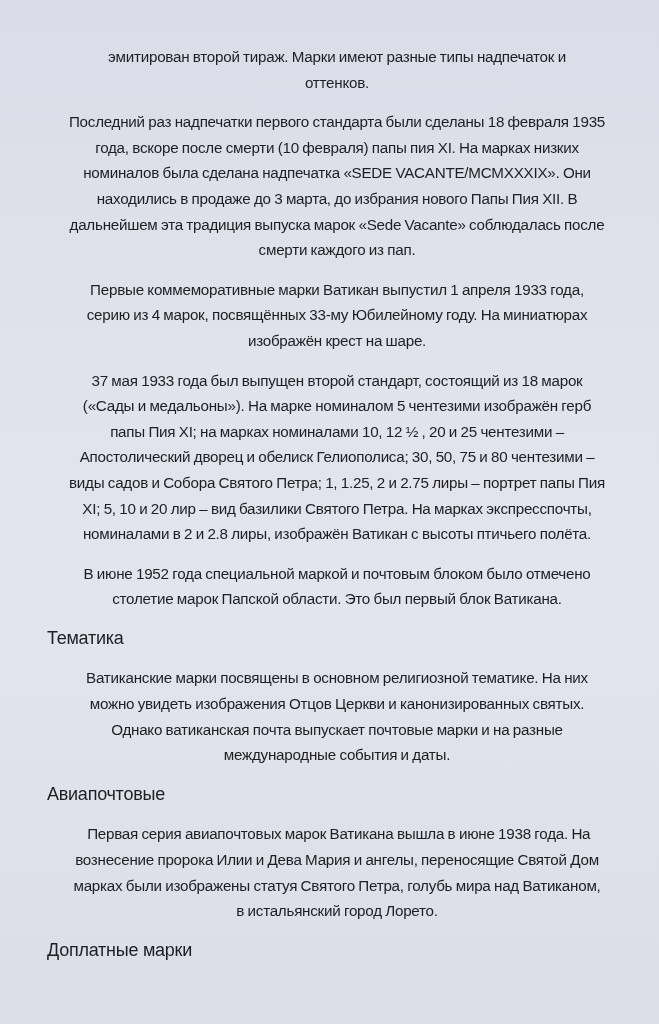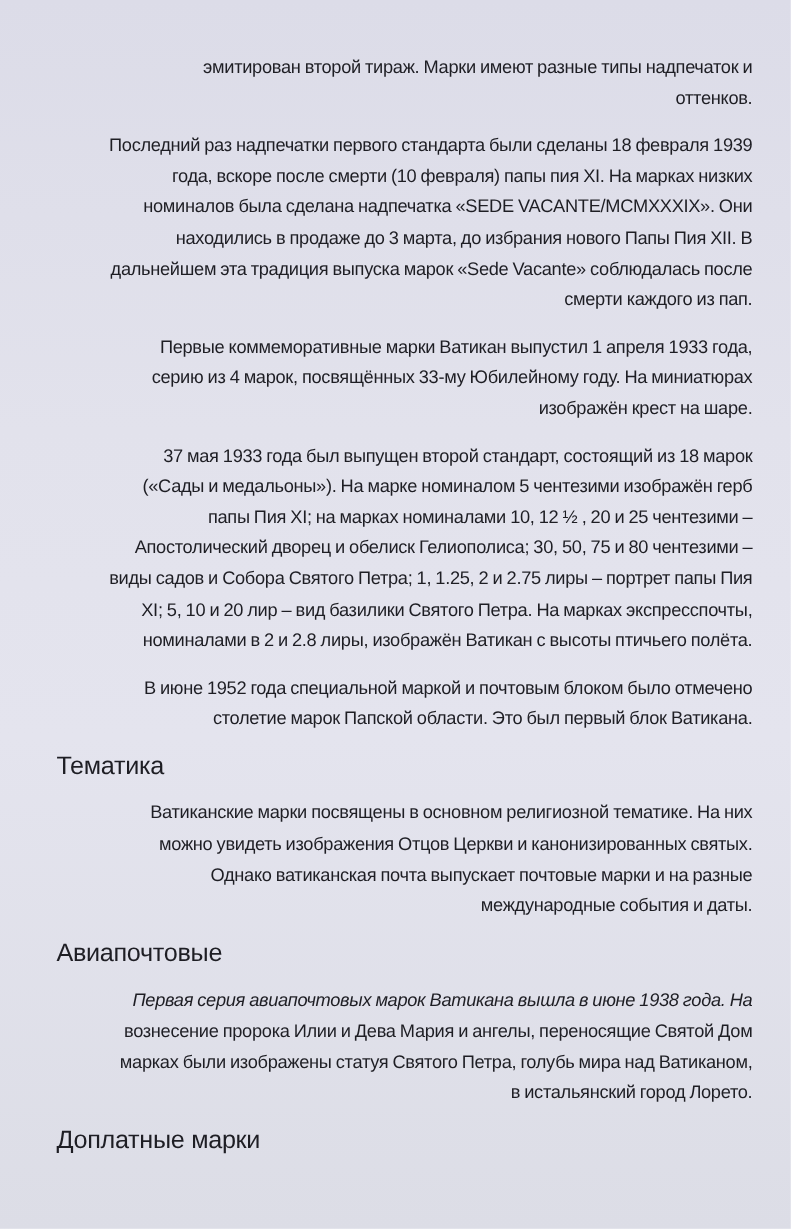--- a/index.html
+++ b/index.html
@@ -20,45 +20,45 @@
       left: 47px;
       top: 44px;
       width: 580px;
     }
     .para {
       font-size: 15.2px;
       line-height: 25.6px;
       margin: 0 0 14px 0;
       letter-spacing: -0.25px;
       word-spacing: -0.5px;
-      text-align: right;
+      text-align: center;
     }
     .para .line {
       display: block;
       white-space: nowrap;
     }
     .heading {
-      font-size: 21px;
+      font-size: 18px;
       line-height: 25.6px;
       margin: 0 0 14px 0;
       letter-spacing: -0.25px;
     }
   </style>
 </head>
 <body>
 
 <div class="page">
 
   <div class="para">
     <span class="line">эмитирован второй тираж. Марки имеют разные типы надпечаток и</span>
     <span class="line">оттенков.</span>
   </div>
 
   <div class="para">
-    <span class="line">Последний раз надпечатки первого стандарта были сделаны 18 февраля 1939</span>
+    <span class="line">Последний раз надпечатки первого стандарта были сделаны 18 февраля 1935</span>
     <span class="line">года, вскоре после смерти (10 февраля) папы пия XI. На марках низких</span>
     <span class="line">номиналов была сделана надпечатка «SEDE VACANTE/MCMXXXIX». Они</span>
     <span class="line">находились в продаже до 3 марта, до избрания нового Папы Пия XII. В</span>
     <span class="line">дальнейшем эта традиция выпуска марок «Sede Vacante» соблюдалась после</span>
     <span class="line">смерти каждого из пап.</span>
   </div>
 
   <div class="para">
     <span class="line">Первые коммеморативные  марки Ватикан выпустил 1 апреля 1933 года,</span>
     <span class="line">серию из 4 марок, посвящённых 33-му Юбилейному году. На миниатюрах</span>
@@ -85,21 +85,21 @@
   <div class="para">
     <span class="line">Ватиканские марки посвящены в основном религиозной тематике. На них</span>
     <span class="line">можно увидеть изображения Отцов Церкви и канонизированных святых.</span>
     <span class="line">Однако ватиканская почта выпускает почтовые марки и на разные</span>
     <span class="line">международные события и даты.</span>
   </div>
 
   <div class="heading">Авиапочтовые</div>
 
   <div class="para">
-    <span class="line" style="white-space:pre;font-style:italic;"> Первая серия авиапочтовых марок Ватикана вышла в июне 1938 года. На</span>
+    <span class="line" style="white-space:pre;"> Первая серия авиапочтовых марок Ватикана вышла в июне 1938 года. На</span>
     <span class="line">вознесение пророка Илии и Дева Мария и ангелы, переносящие Святой Дом</span>
     <span class="line">марках были изображены статуя Святого Петра, голубь мира над Ватиканом,</span>
     <span class="line">в истальянский город Лорето.</span>
   </div>
 
   <div class="heading">Доплатные марки</div>
 
 </div>
 
 </body></html>

